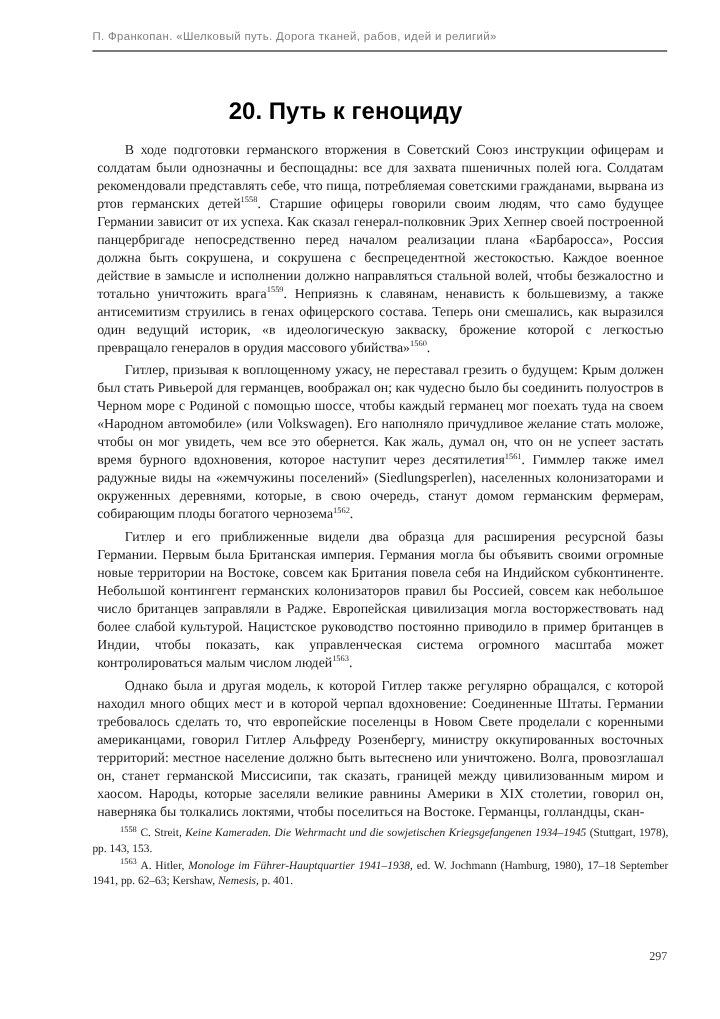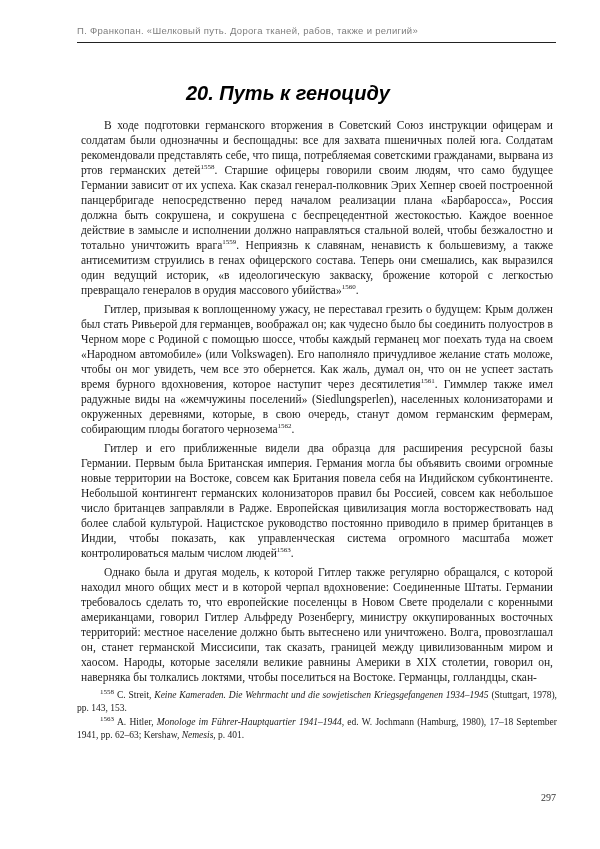--- a/index.html
+++ b/index.html
@@ -40,21 +40,20 @@
     position: absolute;
     left: 0;
     top: 82px;
     width: 576px;
     margin: 0;
     text-align: center;
     font-family: "Liberation Sans", sans-serif;
     font-weight: bold;
     font-size: 20px;
     color: #000000;
-    font-style: italic;
   }
   .body-block {
     position: absolute;
     left: 77px;
     top: 114px;
     width: 480px;
     font-size: 11.5px;
     line-height: 15px;
     text-align: justify;
   }
@@ -88,27 +87,27 @@
     right: 44px;
     top: 792px;
     font-size: 10px;
     color: #333333;
   }
 </style>
 </head>
 <body>
 
 <div class="page">
-  <div class="running-header">П.  Франкопан.  «Шелковый путь. Дорога тканей, рабов, также и религий»</div>
+  <div class="running-header">П.  Франкопан.  «Шелковый путь. Дорога тканей, рабов, идей и религий»</div>
   <div class="header-rule"></div>
   <h1 class="chapter-title">20. Путь к геноциду</h1>
   <div class="body-block">
       <p class="para">В ходе подготовки германского вторжения в Советский Союз инструкции офицерам и солдатам были однозначны и беспощадны: все для захвата пшеничных полей юга. Солдатам рекомендовали представлять себе, что пища, потребляемая советскими гражданами, вырвана из ртов германских детей<sup>1558</sup>. Старшие офицеры говорили своим людям, что само будущее Германии зависит от их успеха. Как сказал генерал-полковник Эрих Хепнер своей построенной панцербригаде непосредственно перед началом реализации плана «Барбаросса», Россия должна быть сокрушена, и сокрушена с беспрецедентной жестокостью. Каждое военное действие в замысле и исполнении должно направляться стальной волей, чтобы безжалостно и тотально уничтожить врага<sup>1559</sup>. Неприязнь к славянам, ненависть к большевизму, а также антисемитизм струились в генах офицерского состава. Теперь они смешались, как выразился один ведущий историк, «в идеологическую закваску, брожение которой с легкостью превращало генералов в орудия массового убийства»<sup>1560</sup>.</p>
       <p class="para">Гитлер, призывая к воплощенному ужасу, не переставал грезить о будущем: Крым должен был стать Ривьерой для германцев, воображал он; как чудесно было бы соединить полуостров в Черном море с Родиной с помощью шоссе, чтобы каждый германец мог поехать туда на своем «Народном автомобиле» (или Volkswagen). Его наполняло причудливое желание стать моложе, чтобы он мог увидеть, чем все это обернется. Как жаль, думал он, что он не успеет застать время бурного вдохновения, которое наступит через десятилетия<sup>1561</sup>. Гиммлер также имел радужные виды на «жемчужины поселений» (Siedlungsperlen), населенных колонизаторами и окруженных деревнями, которые, в свою очередь, станут домом германским фермерам, собирающим плоды богатого чернозема<sup>1562</sup>.</p>
       <p class="para">Гитлер и его приближенные видели два образца для расширения ресурсной базы Германии. Первым была Британская империя. Германия могла бы объявить своими огромные новые территории на Востоке, совсем как Британия повела себя на Индийском субконтиненте. Небольшой контингент германских колонизаторов правил бы Россией, совсем как небольшое число британцев заправляли в Радже. Европейская цивилизация могла восторжествовать над более слабой культурой. Нацистское руководство постоянно приводило в пример британцев в Индии, чтобы показать, как управленческая система огромного масштаба может контролироваться малым числом людей<sup>1563</sup>.</p>
       <p class="para">Однако была и другая модель, к которой Гитлер также регулярно обращался, с которой находил много общих мест и в которой черпал вдохновение: Соединенные Штаты. Германии требовалось сделать то, что европейские поселенцы в Новом Свете проделали с коренными американцами, говорил Гитлер Альфреду Розенбергу, министру оккупированных восточных территорий: местное население должно быть вытеснено или уничтожено. Волга, провозглашал он, станет германской Миссисипи, так сказать, границей между цивилизованным миром и хаосом. Народы, которые заселяли великие равнины Америки в XIX столетии, говорил он, наверняка бы толкались локтями, чтобы поселиться на Востоке. Германцы, голландцы, скан-</p>
     </div>
   <div class="footnotes">
       <p class="footnote"><sup class="fn-num">1558</sup>C. Streit, <i>Keine Kameraden. Die Wehrmacht und die sowjetischen Kriegsgefangenen 1934–1945</i> (Stuttgart, 1978), pp. 143, 153.</p>
-      <p class="footnote"><sup class="fn-num">1563</sup>A. Hitler, <i>Monologe im Führer-Hauptquartier 1941–1944</i>, ed. W. Jochmann (Hamburg, 1980), 17–18 September 1941, pp. 62–63; Kershaw, <i>Nemesis</i>, p. 401.</p>
+      <p class="footnote"><sup class="fn-num">1563</sup>A. Hitler, <i>Monologe im Führer-Hauptquartier 1941–1938</i>, ed. W. Jochmann (Hamburg, 1980), 17–18 September 1941, pp. 62–63; Kershaw, <i>Nemesis</i>, p. 401.</p>
     </div>
   <div class="page-number">297</div>
 </div>
 
 </body></html>

